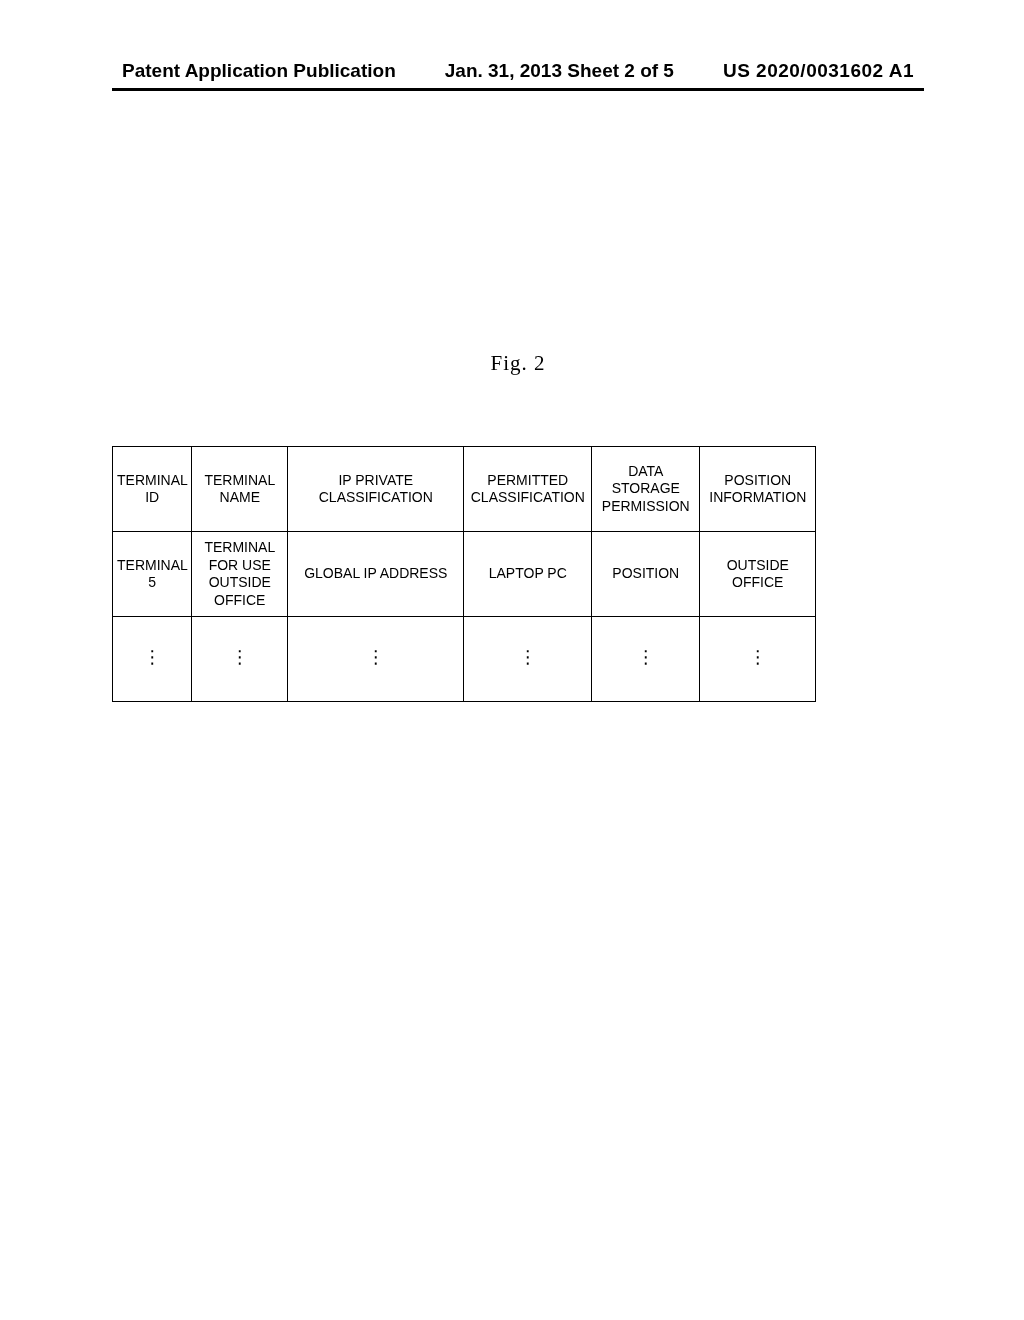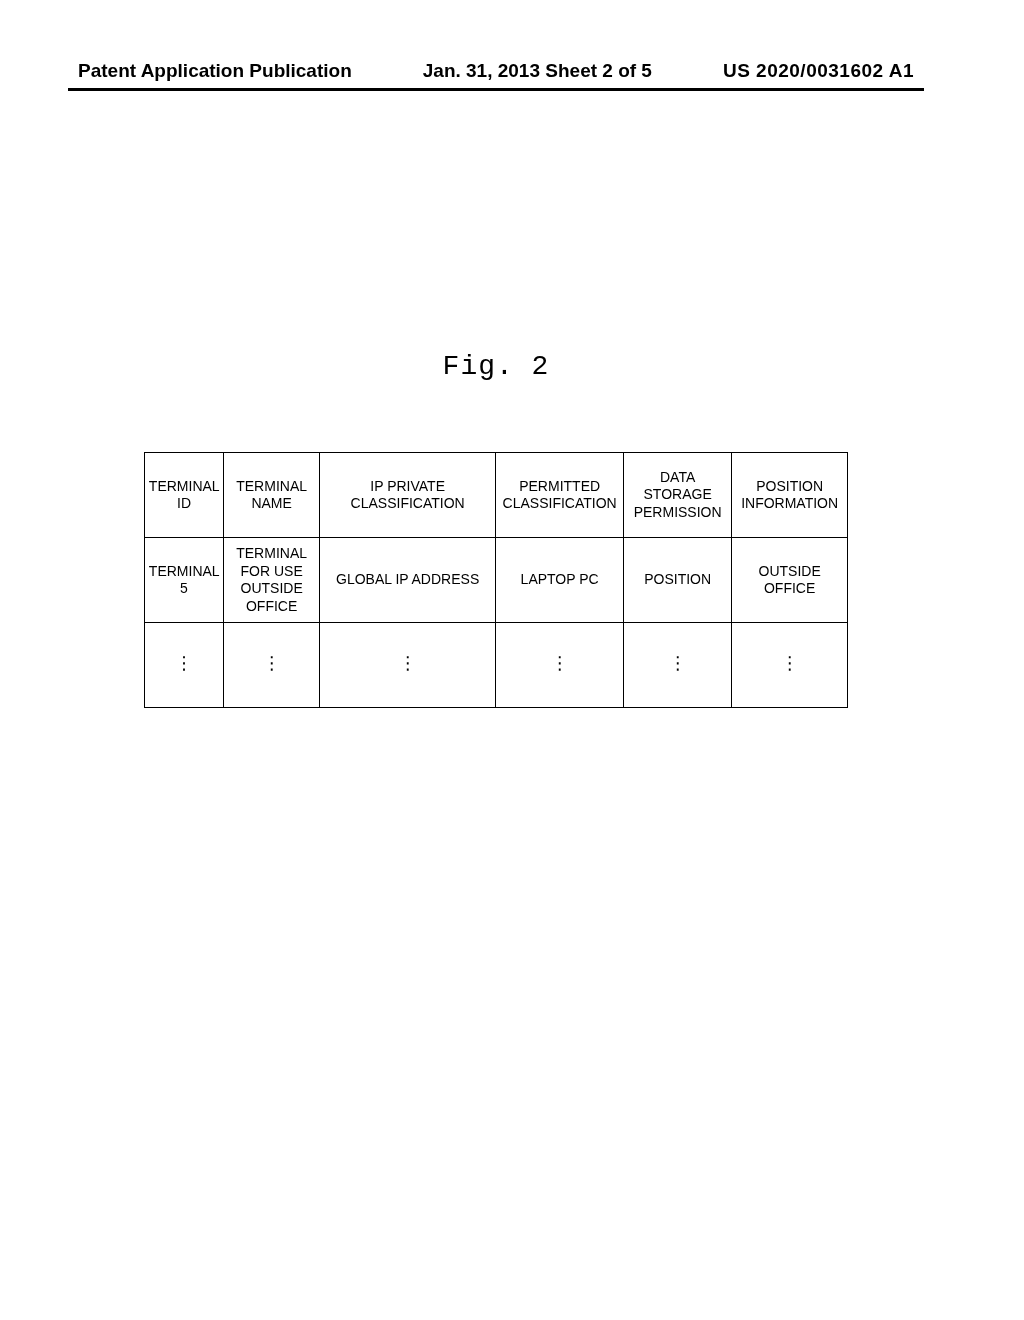--- a/index.html
+++ b/index.html
@@ -8,48 +8,47 @@
     background: #fff;
     font-family: Arial, Helvetica, sans-serif;
     color: #000;
     width: 1024px;
   }
   .page {
     width: 1024px;
     height: 1320px;
     position: relative;
     box-sizing: border-box;
-    padding: 60px 100px 0 68px;
+    padding: 60px 100px 0 112px;
   }
   .header {
     display: flex;
     justify-content: space-between;
     align-items: baseline;
     font-size: 19px;
     padding: 0 10px 6px 10px;
   }
   .header .left { font-weight: bold; }
   .header .center { font-weight: bold; }
   .header .right { font-weight: bold; letter-spacing: 0.5px; }
   .rule {
     border: none;
     border-top: 3px solid #000;
     margin: 0 0 0 0;
   }
   .fig-label {
     text-align: center;
-    font-family: Liberation Mono, monospace;
-    font-size: 28px;
+    font-family: Liberation Serif, serif;
+    font-size: 21px;
     margin-top: 260px;
     margin-bottom: 70px;
     letter-spacing: 1px;
   }
   .tbl-wrap {
     display: flex;
-    justify-content: center;
   }
   table.data {
     border-collapse: collapse;
     table-layout: fixed;
   }
   table.data th, table.data td {
     border: 1.5px solid #000;
     text-align: center;
     vertical-align: middle;
     font-size: 14px;

